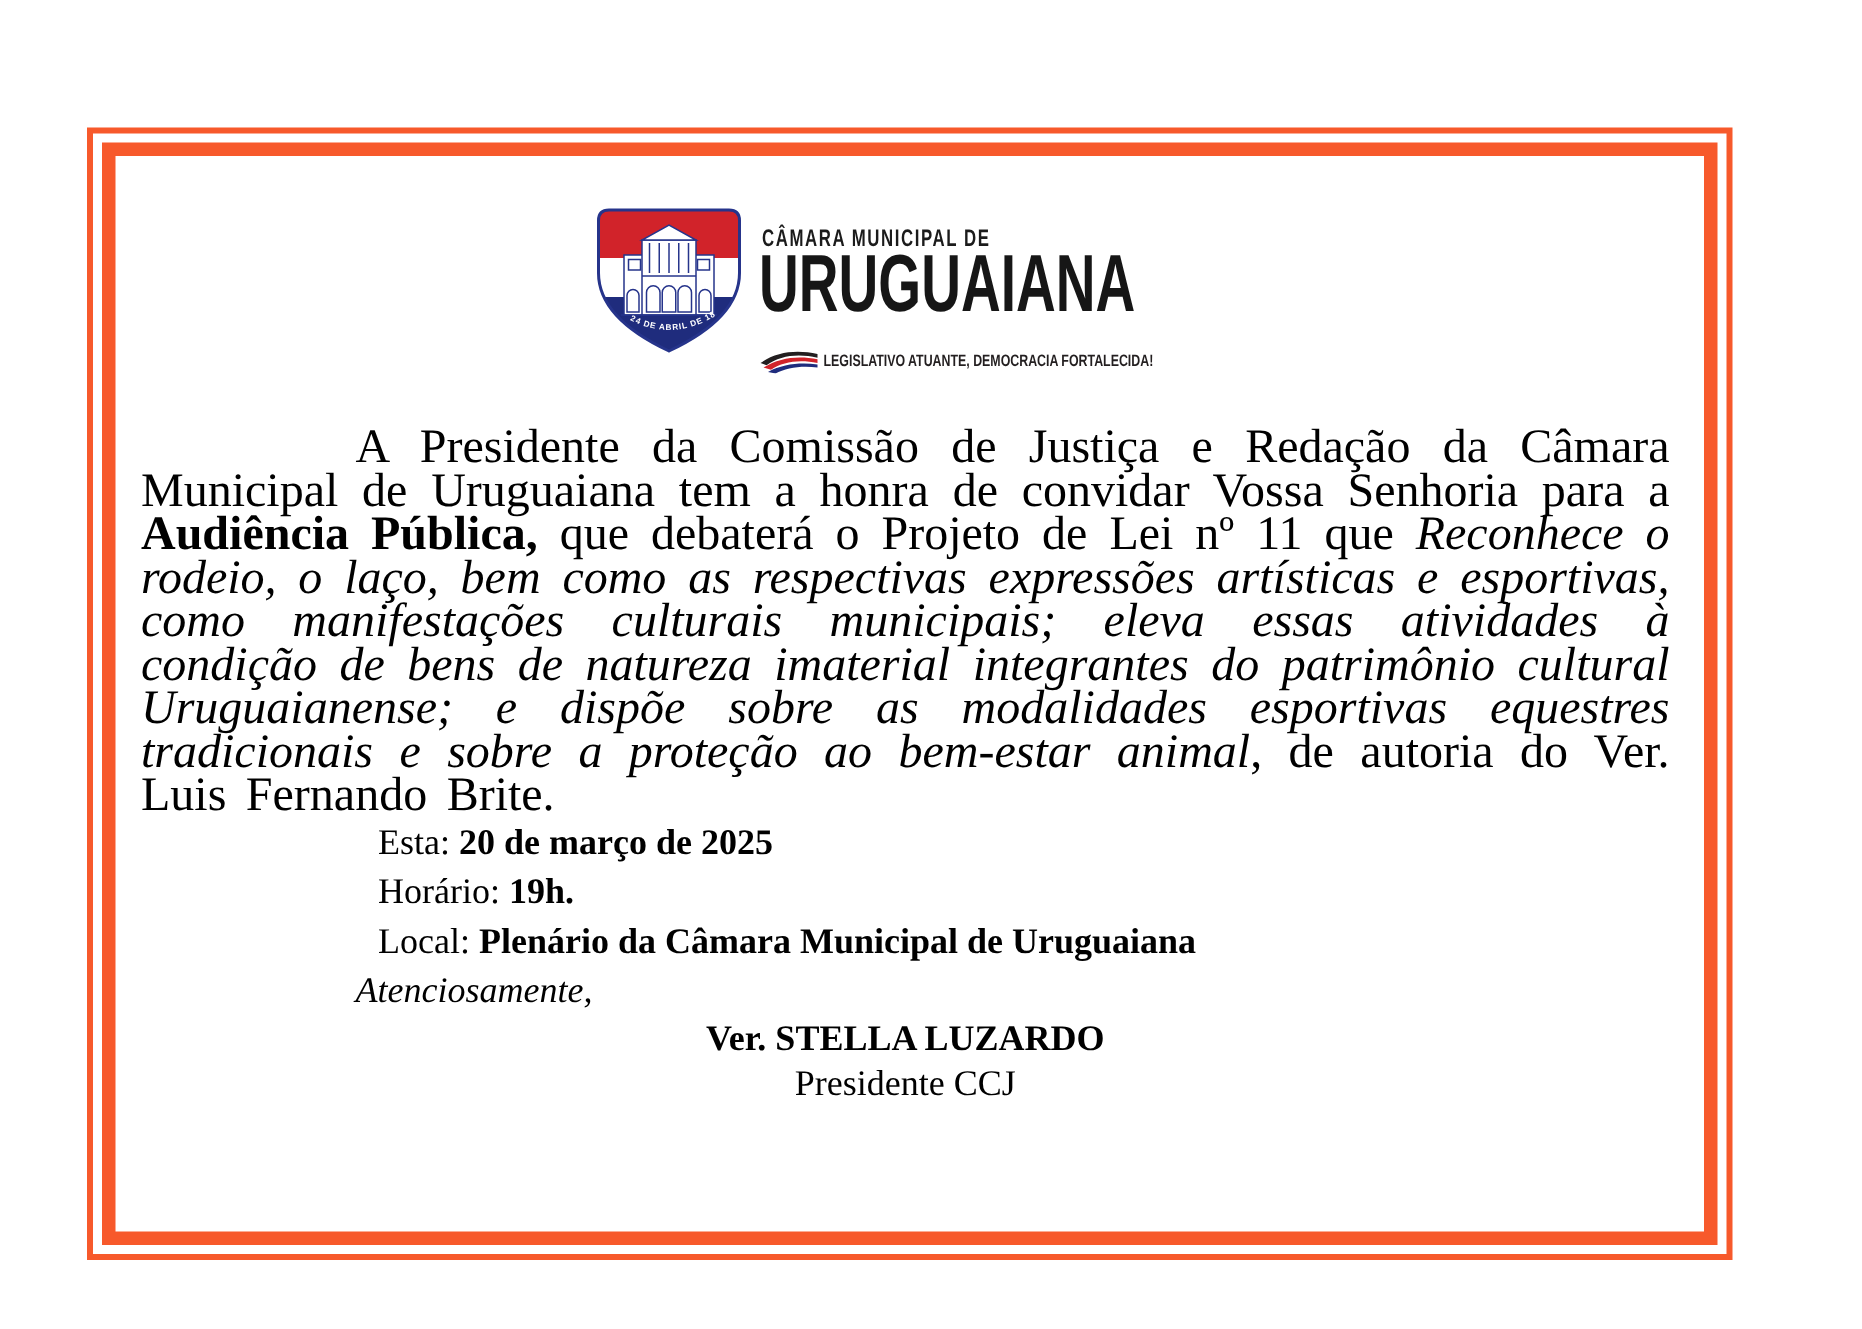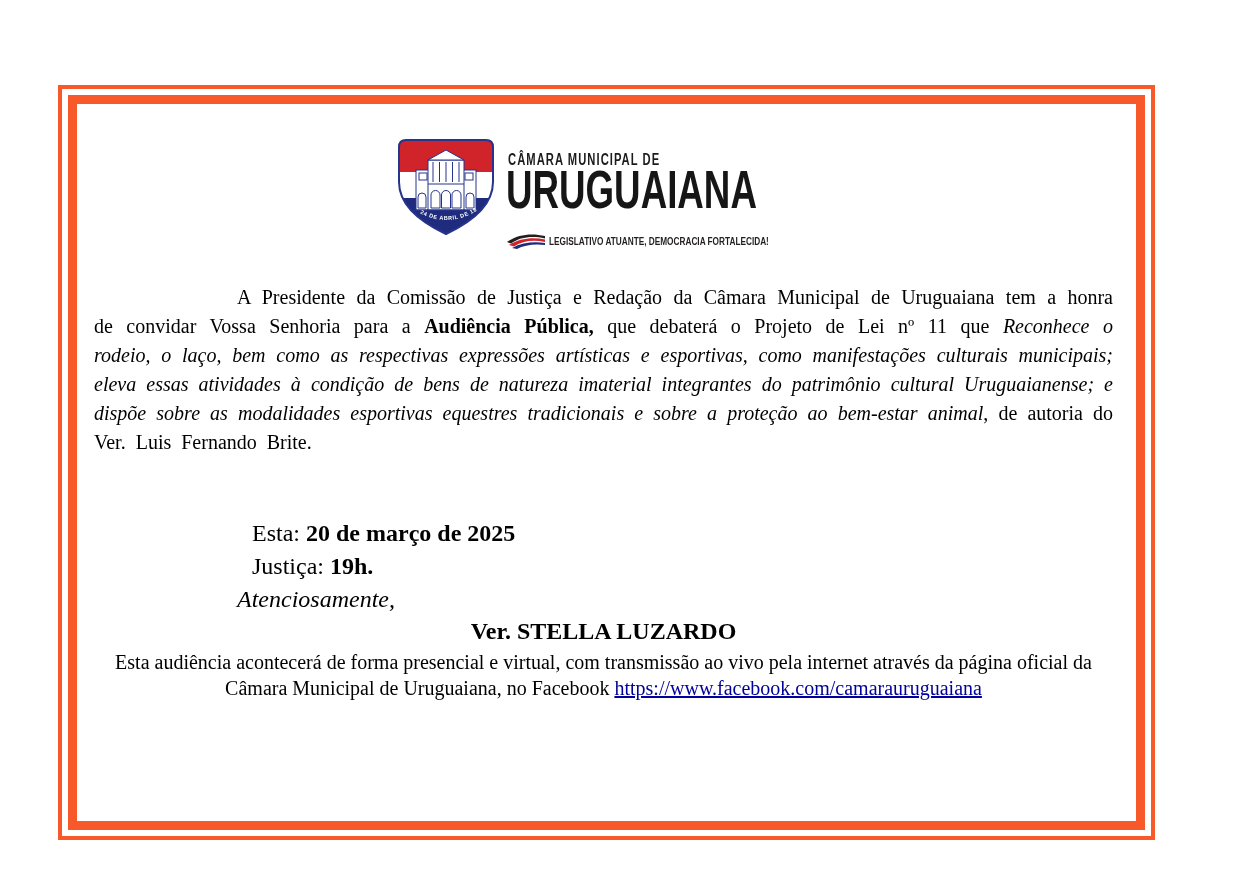--- a/index.html
+++ b/index.html
@@ -47,21 +47,21 @@
   .swoosh-svg { width: 40px; height: 16px; flex: 0 0 auto; }
   .tagline-text {
     font-family: "Liberation Sans", sans-serif; font-weight: bold;
     font-size: 11px; color: #231F20; margin-left: 3px;
     transform: scaleX(0.75); transform-origin: left center; white-space: nowrap;
   }
 
   
   .body-par {
     margin-top: 45px;
-    font-size: 20px; line-height: 29px;
+    font-size: 32px; line-height: 29px;
     text-align: justify; text-indent: 143px;
     word-spacing: 5px;
     min-height: 232px;
   }
   .body-par .seg-bold { font-weight: bold; }
   .body-par .seg-italic { font-style: italic; }
 
   
   .details { margin-top: 2px; font-size: 24px; line-height: 33px; }
   .detail-line { margin-left: 158px; }
@@ -136,23 +136,24 @@
             </svg>
             <span class="tagline-text">LEGISLATIVO ATUANTE, DEMOCRACIA FORTALECIDA!</span>
           </div>
         </div>
       </div>
 
       <p class="body-par"><span>A Presidente da Comissão de Justiça e Redação da Câmara Municipal de Uruguaiana tem a honra de convidar Vossa Senhoria para a </span><span class="seg-bold">Audiência Pública,</span><span> que debaterá o Projeto de Lei nº 11 que </span><span class="seg-italic">Reconhece o rodeio, o laço, bem como as respectivas expressões artísticas e esportivas, como manifestações culturais municipais; eleva essas atividades à condição de bens de natureza imaterial integrantes do patrimônio cultural Uruguaianense; e dispõe sobre as modalidades esportivas equestres tradicionais e sobre a proteção ao bem-estar animal</span><span>, de autoria do Ver. Luis Fernando Brite.</span></p>
 
       <div class="details">
         <div class="detail-line"><span>Esta: </span><b>20 de março de 2025</b></div>
-        <div class="detail-line"><span>Justiça: </span><b>19h.</b></div>
+        <div class="detail-line"><span>Horário: </span><b>19h.</b></div>
+        <div class="detail-line"><span>Local: </span><b>Plenário da Câmara Municipal de Uruguaiana</b></div>
         <div class="closing-line">Atenciosamente,</div>
       </div>
 
       <div class="signer-name">Ver. STELLA LUZARDO</div>
+      <div class="signer-role">Presidente CCJ</div>
 
-      <div class="footer-note"><span>Esta audiência acontecerá de forma presencial e virtual, com transmissão ao vivo pela internet através da página oficial da Câmara Municipal de Uruguaiana, no Facebook </span><a class="footer-link">https://www.facebook.com/camarauruguaiana</a></div>
 
     </div>
   </div>
 </div>
 
 </body></html>

